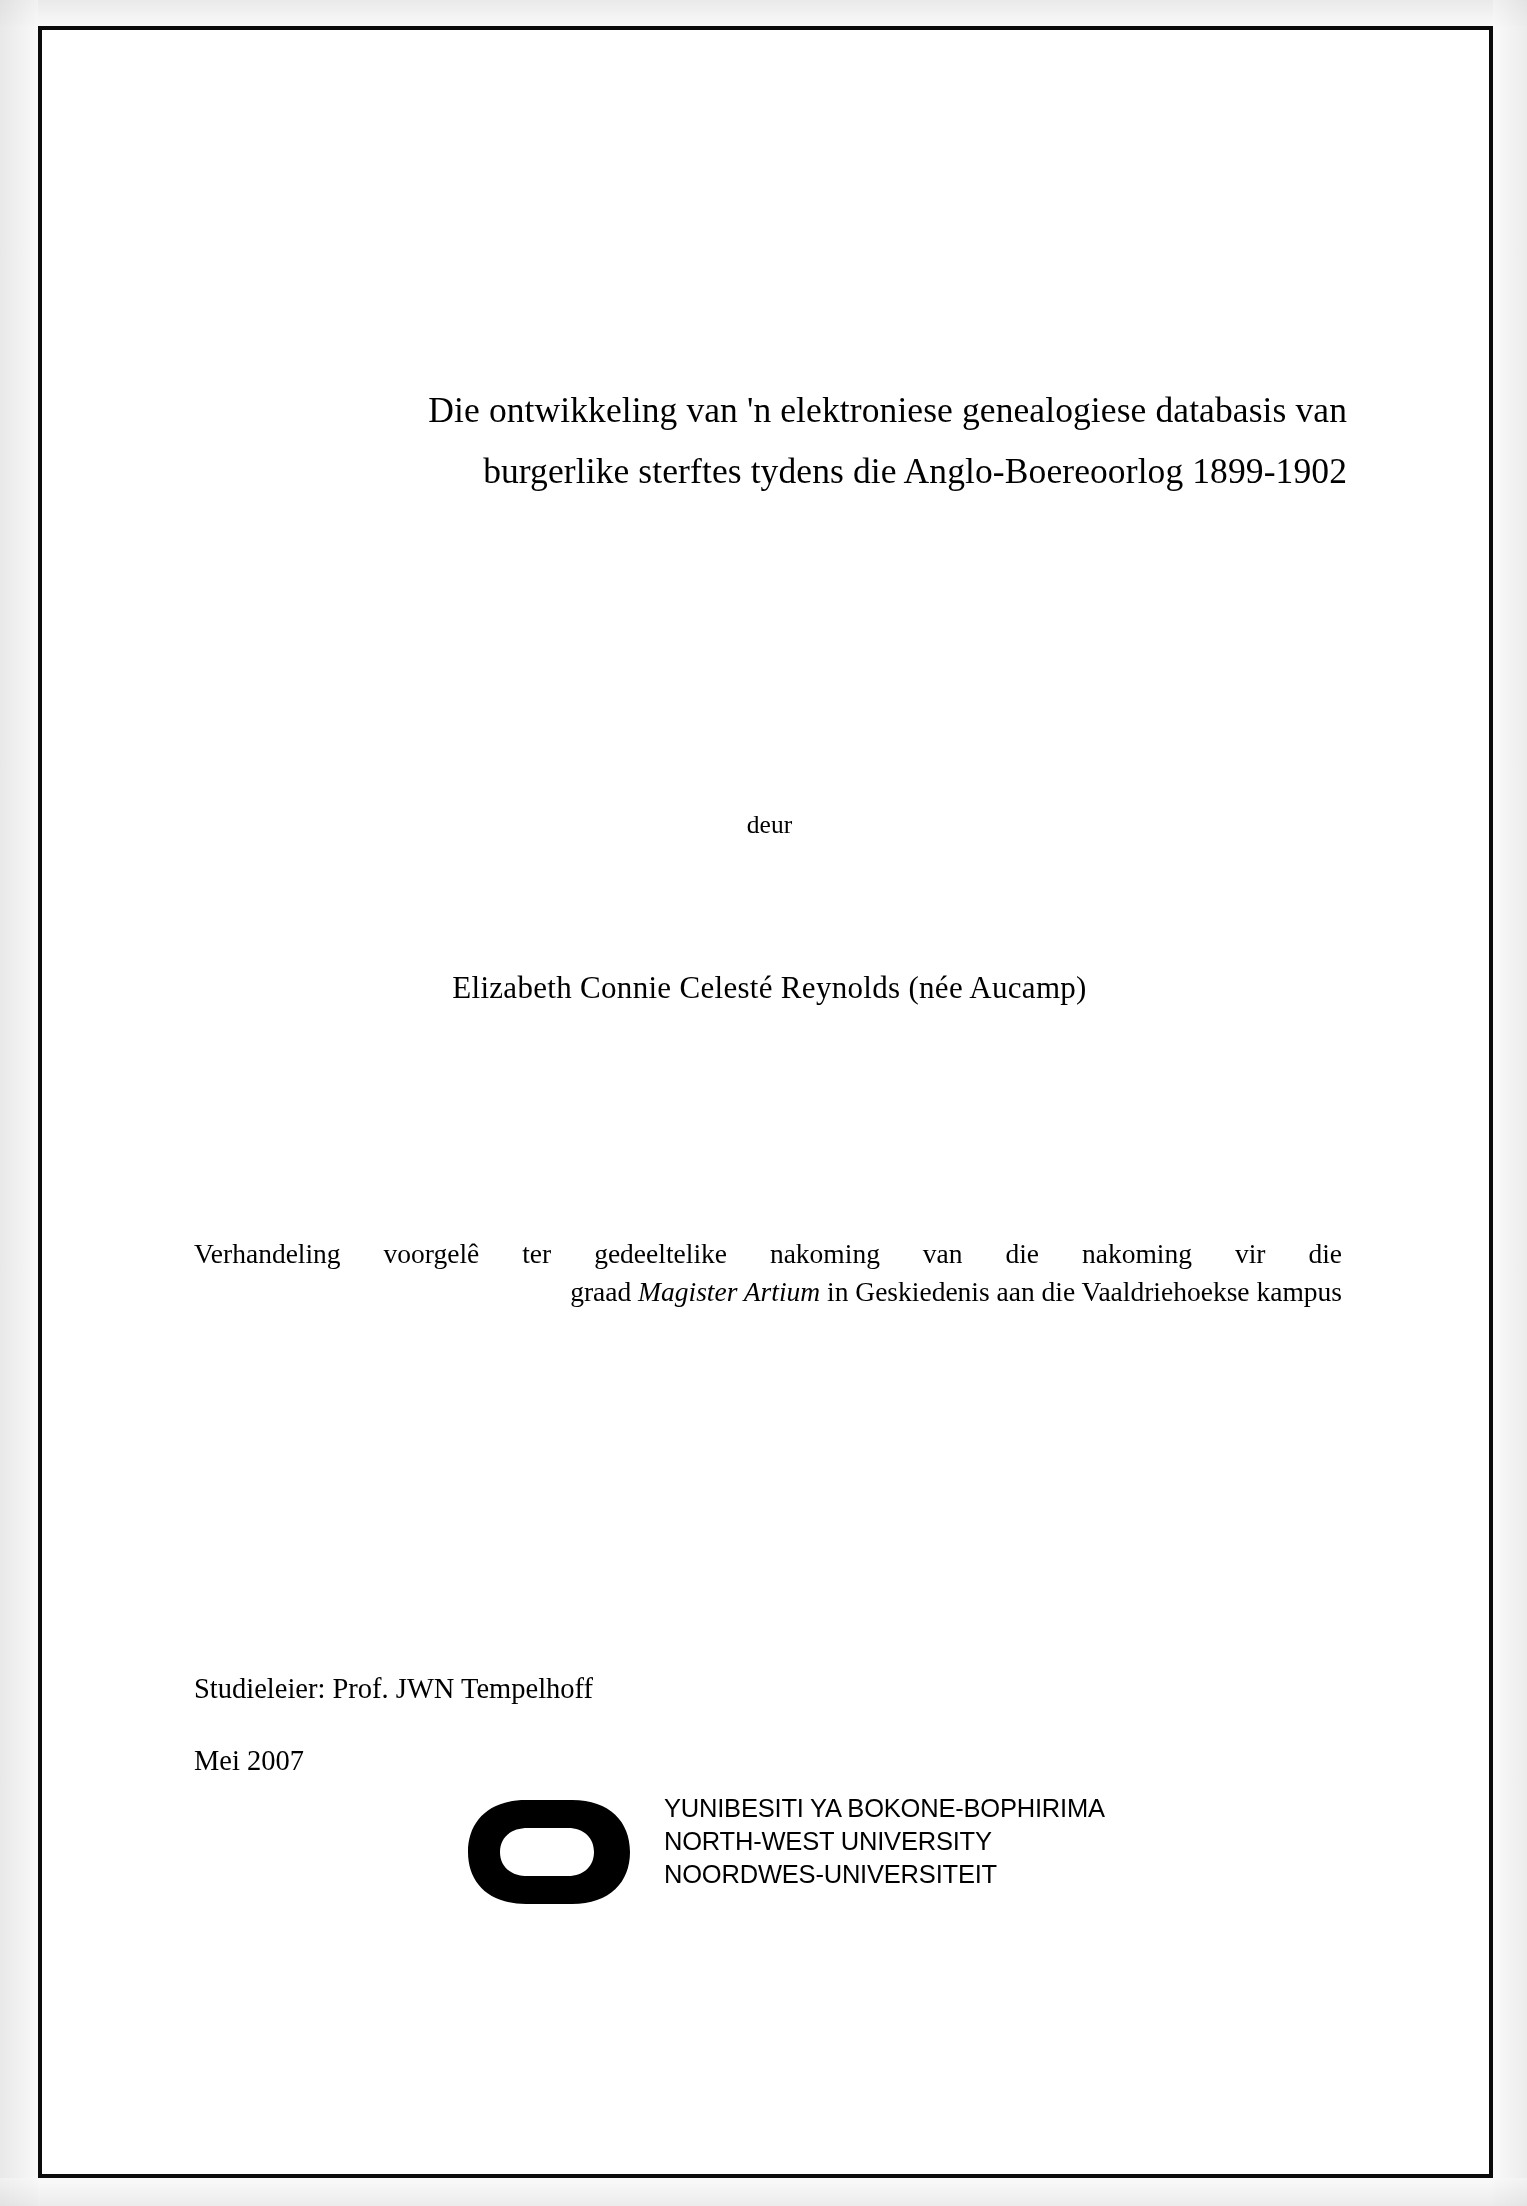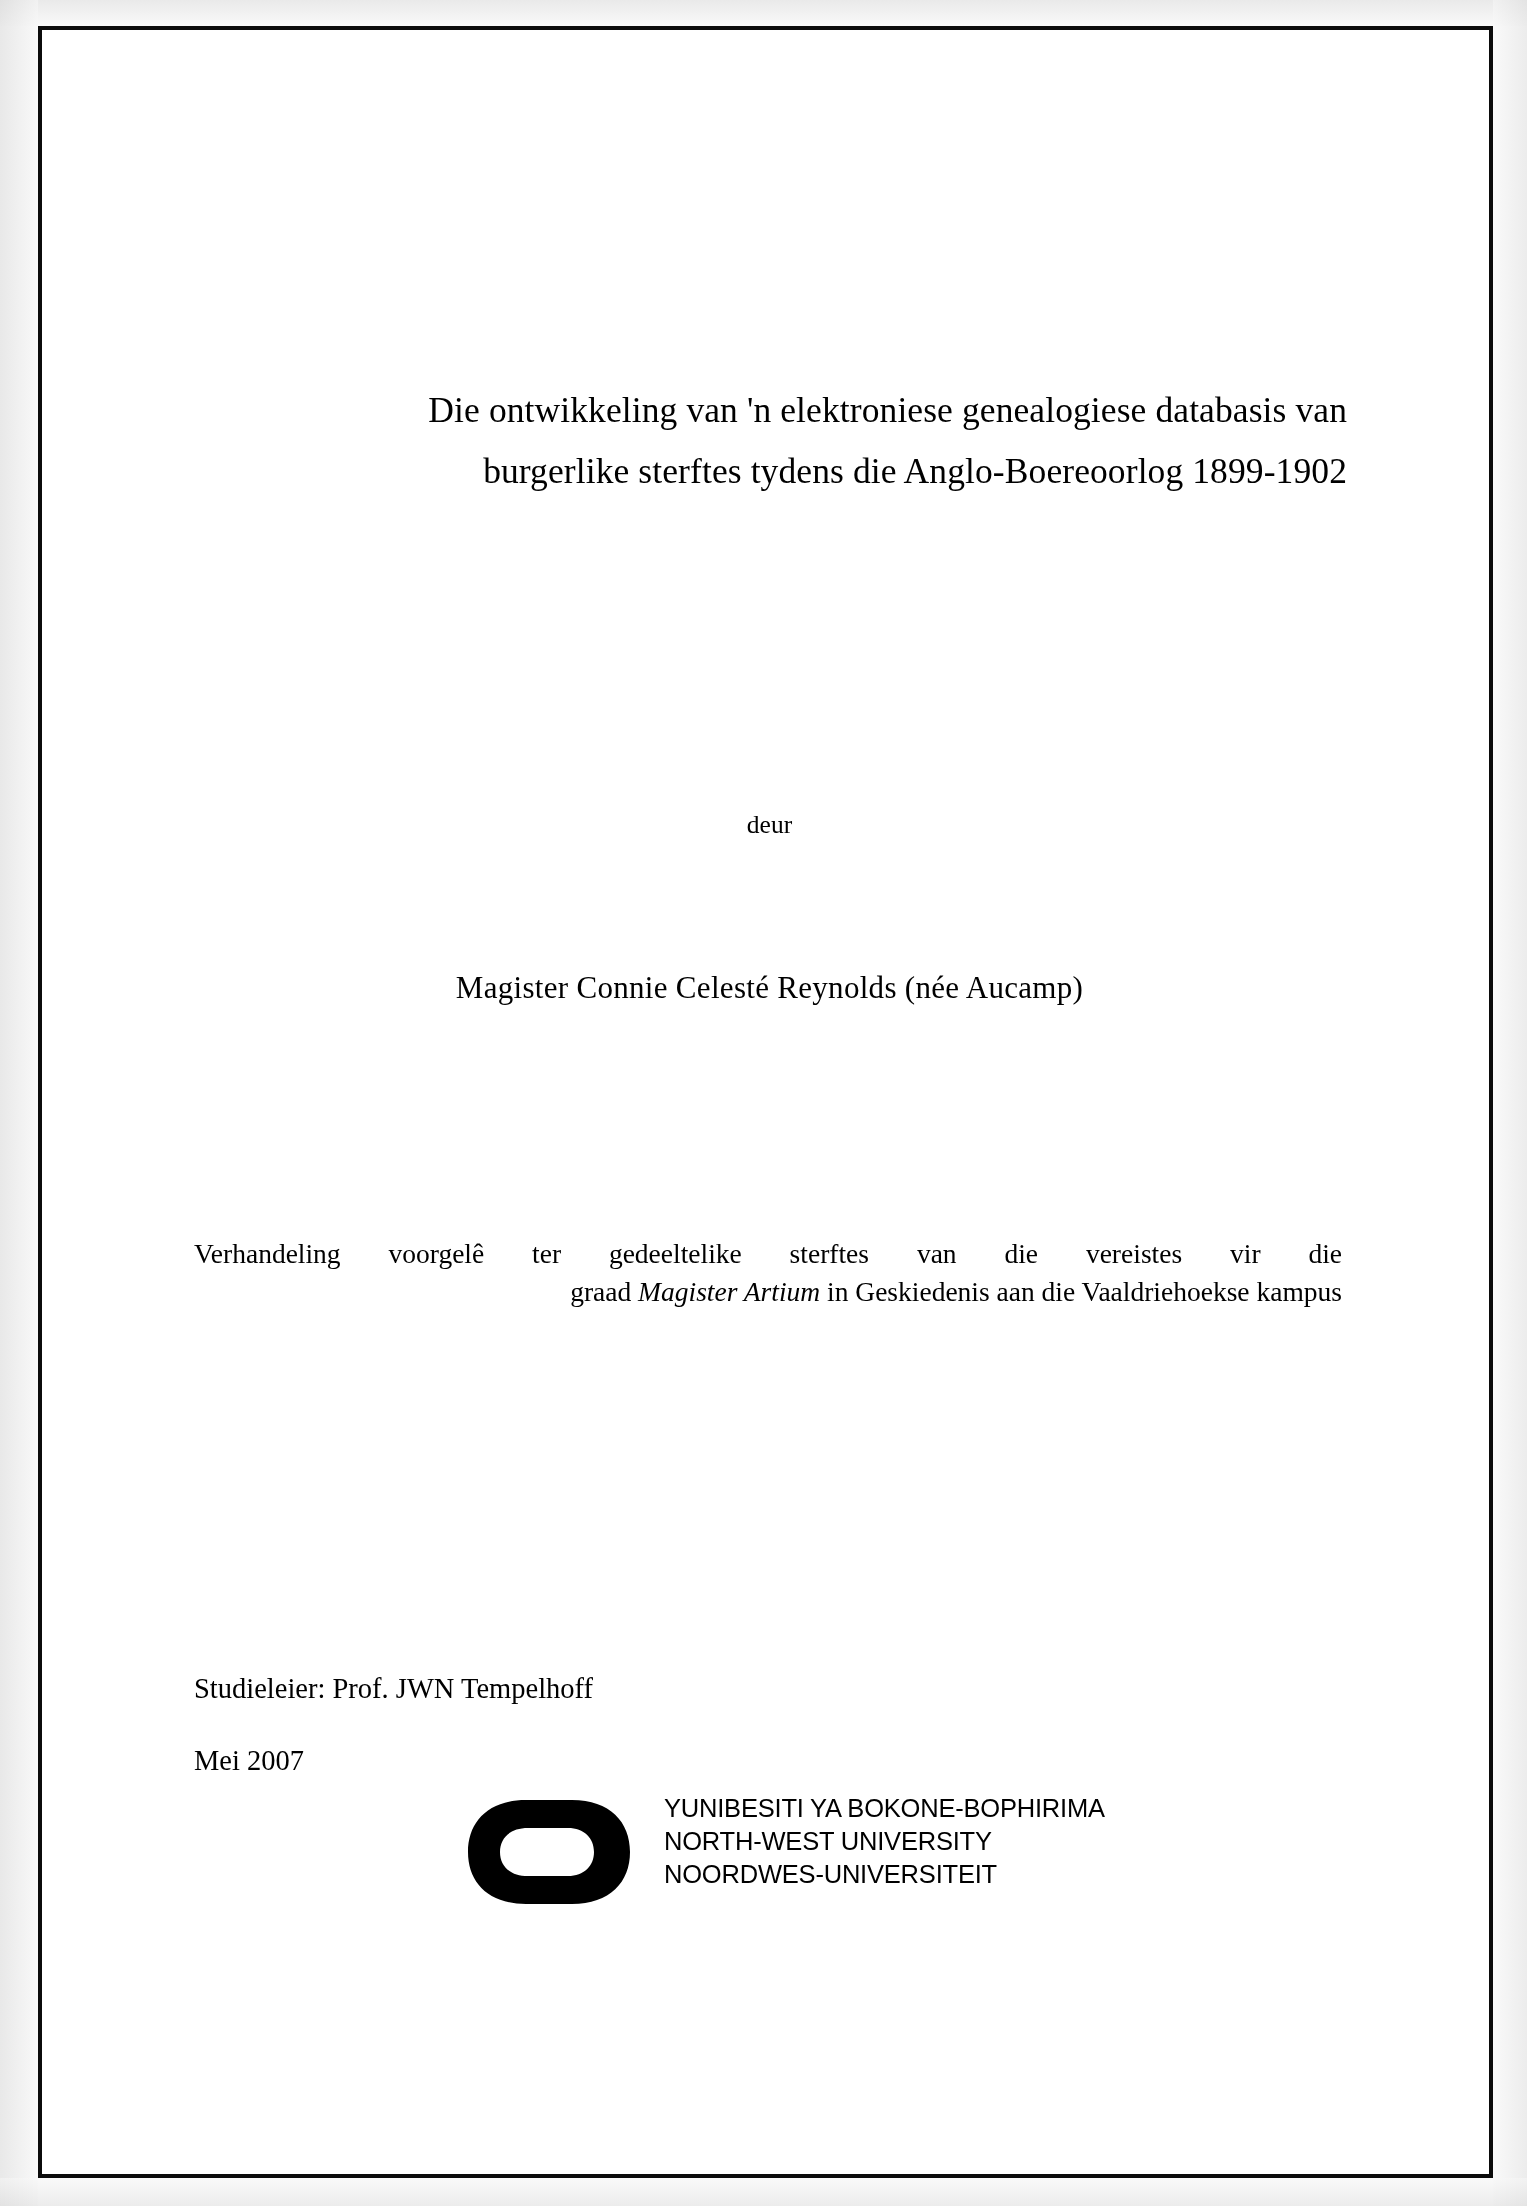--- a/index.html
+++ b/index.html
@@ -195,24 +195,24 @@
     <div class="page-inner">
       <div class="content">
 
         <div class="title-block">
           <span class="title-line">Die ontwikkeling van 'n elektroniese genealogiese databasis van</span>
           <span class="title-line">burgerlike sterftes tydens die Anglo-Boereoorlog 1899-1902</span>
         </div>
 
         <div class="deur">deur</div>
 
-        <div class="author">Magister Connie Celesté Reynolds (née Aucamp)</div>
+        <div class="author">Elizabeth Connie Celesté Reynolds (née Aucamp)</div>
 
         <div class="statement">
-          <span class="just">Verhandeling voorgelê ter gedeeltelike sterftes van die vereistes vir die</span>
+          <span class="just">Verhandeling voorgelê ter gedeeltelike nakoming van die nakoming vir die</span>
           <span class="l2"><span>graad </span><em>Magister Artium</em><span> in Geskiedenis aan die Vaaldriehoekse kampus</span></span>
         </div>
 
         <div class="supervisor">
           <span>Studieleier: Prof. JWN Tempelhoff</span>
           <span>Mei 2007</span>
         </div>
 
         <div class="logo-block">
           <div class="logo-mark">

